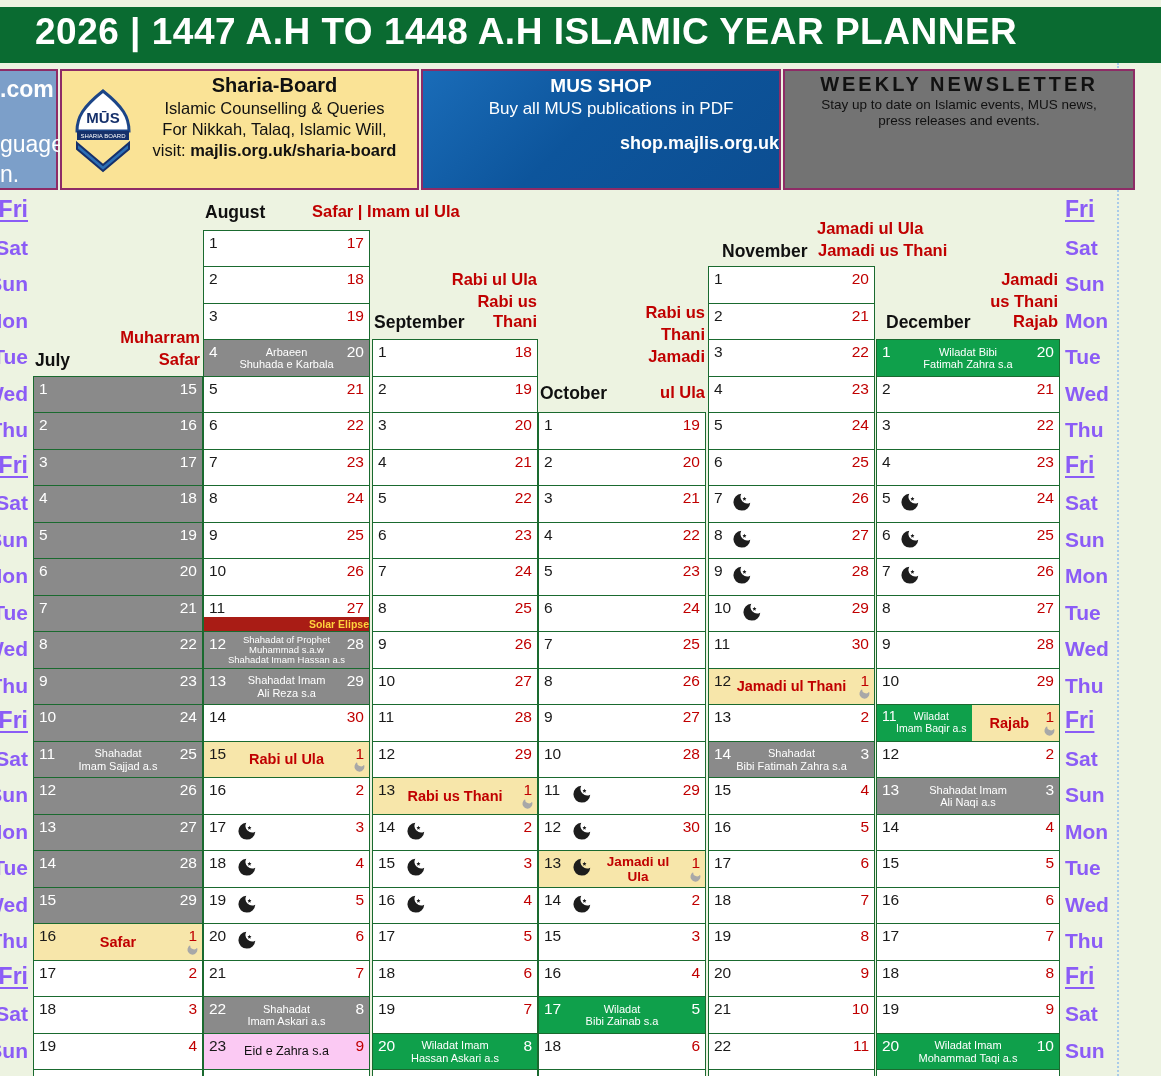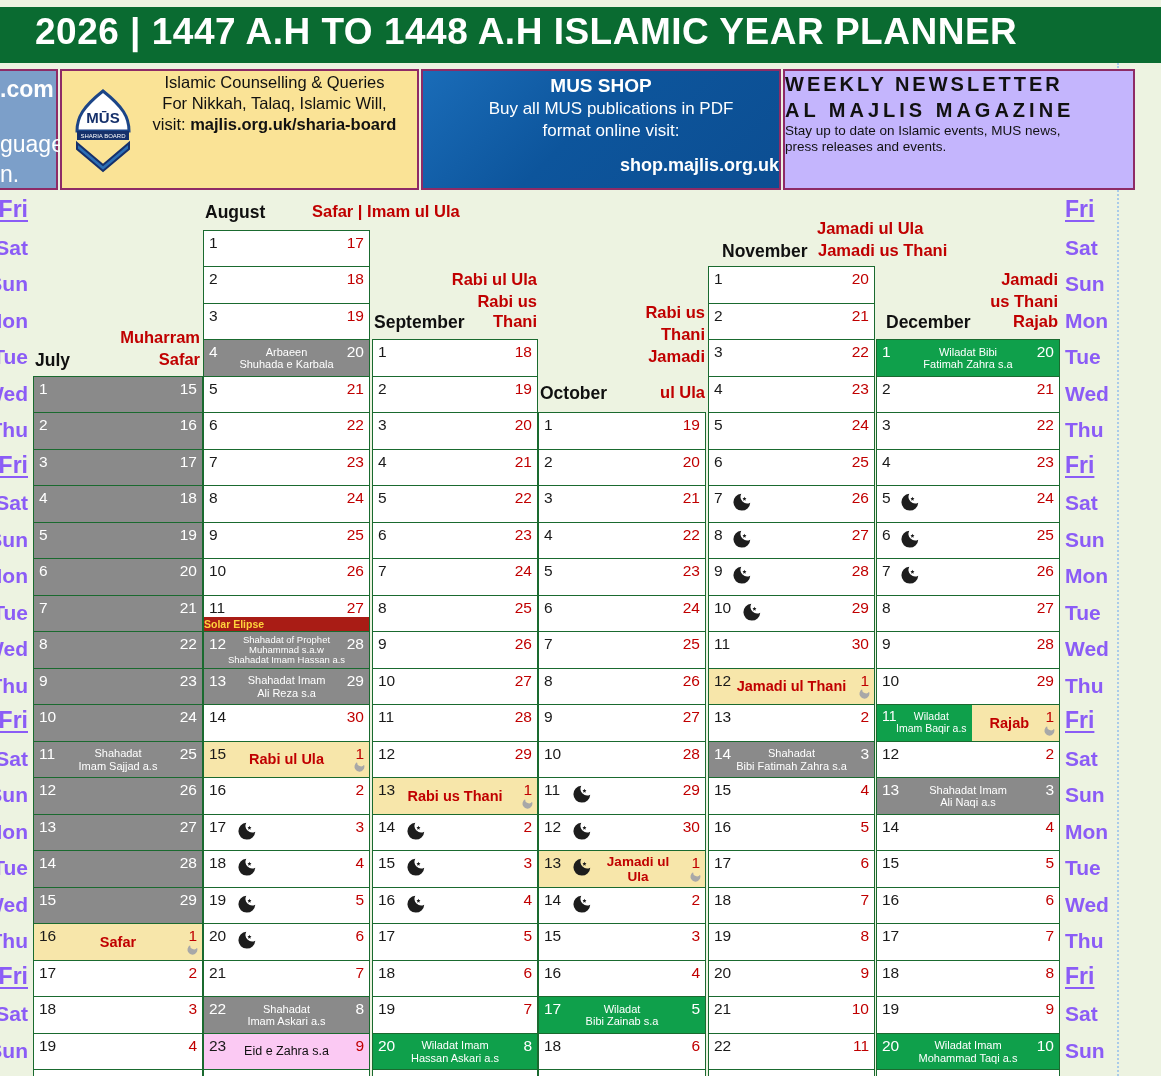--- a/index.html
+++ b/index.html
@@ -21,21 +21,21 @@
   .box-sharia .tt{font-size:20px;font-weight:bold;margin-top:3px;}
   .box-sharia .ln{font-size:16.5px;margin-top:2px;}
   .box-sharia .ln b{font-weight:bold;}
   .logo{position:absolute;left:3px;top:16px;width:76px;height:86px;}
   .box-sharia .body{margin-left:70px;}
   .box-shop{left:421px;width:360px;background:linear-gradient(135deg,#1a6cb8 0%,#0d559c 45%,#0c4e92 100%);
     color:#fff;text-align:center;}
   .box-shop .tt{font-size:19px;font-weight:bold;margin-top:4px;}
   .box-shop .ln{font-size:17px;margin-top:2px;padding-left:20px;}
   .box-shop .url{font-size:18px;font-weight:bold;margin-top:14px;text-align:right;}
-  .box-news{left:783px;width:352px;background:#c4b5fd;color:#111;}
+  .box-news{left:783px;width:352px;background:#737373;color:#111;text-align:center;}
   .box-news .tt{font-size:20px;font-weight:bold;letter-spacing:3px;margin-top:2px;}
   .box-news .ln{font-size:13.5px;margin-top:1px;}
   .box-news .tt2{font-size:20px;font-weight:bold;letter-spacing:4px;margin-top:3px;}
 
   .guide{position:absolute;left:1117px;top:63px;height:1013px;border-left:2px dotted #a9cbe9;}
 
   
   .dlab{position:absolute;font-weight:bold;color:#8b5cf6;font-size:21px;white-space:nowrap;}
   .dlab.fri{font-size:23px;text-decoration:underline;text-decoration-thickness:2px;text-underline-offset:3px;}
 
@@ -54,21 +54,21 @@
   .cell.yellow{background:#f7e6aa;}
   .cell.pink{background:#fbc9f3;}
   .ev{position:absolute;left:22px;right:22px;top:50%;transform:translateY(-50%);
     text-align:center;font-size:11px;line-height:1.12;color:#fff;}
   .cell.pink .ev{color:#111;font-size:12.5px;}
   .ev.small{font-size:9.5px;line-height:1.05;left:20px;right:20px;}
   .ylabel{position:absolute;left:26px;right:26px;top:50%;transform:translateY(-50%);
     text-align:center;font-size:14.5px;font-weight:bold;color:#c00000;}
   .ylabel.shift{left:56px;right:24px;font-size:13.5px;}
   .strip{position:absolute;left:0;right:0;bottom:0;height:14px;background:#a91c15;
-    color:#ffd23c;font-size:10.5px;font-weight:bold;text-align:left;line-height:14px;}
+    color:#ffd23c;font-size:10.5px;font-weight:bold;text-align:right;line-height:14px;}
   .moonic{position:absolute;top:5px;}
   .cresic{position:absolute;right:3px;bottom:0px;}
   .half{position:absolute;top:0;bottom:0;}
 </style>
 </head>
 <body>
 
 <div id="screen">
 
   <div class="banner">
@@ -85,36 +85,35 @@
 
   <div class="hbox box-sharia">
     <svg class="logo" viewBox="0 0 76 86">
       <path d="M38 4 C18 20 12 30 12 44 L64 44 C64 30 58 20 38 4 Z" fill="#fff" stroke="#1c4587" stroke-width="3"></path>
       <text x="38" y="36" text-anchor="middle" font-size="15" font-weight="bold" fill="#15306b" font-family="Liberation Sans,sans-serif">MŪS</text>
       <rect x="12" y="44" width="52" height="9" fill="#15306b"></rect>
       <text x="38" y="51" text-anchor="middle" font-size="6" fill="#fff" font-family="Liberation Sans,sans-serif">SHARIA BOARD</text>
       <path d="M12 56 L38 78 L64 56 L64 62 L38 84 L12 62 Z" fill="#2c6fb5" stroke="#15306b" stroke-width="2"></path>
     </svg>
     <div class="body">
+      <div class="tt">Sharia-Board</div>
       <div class="ln">Islamic Counselling &amp; Queries</div>
       <div class="ln">For Nikkah, Talaq, Islamic Will,</div>
       <div class="ln"><span>visit: </span><b>majlis.org.uk/sharia-board</b></div>
     </div>
   </div>
 
   <div class="hbox box-shop">
     <div class="tt">MUS SHOP</div>
     <div class="ln">Buy all MUS publications in PDF</div>
-    <div class="ln">format online visit:</div>
     <div class="url">shop.majlis.org.uk</div>
   </div>
 
   <div class="hbox box-news">
     <div class="tt">WEEKLY NEWSLETTER</div>
-    <div class="tt2">AL MAJLIS MAGAZINE</div>
     <div class="ln">Stay up to date on Islamic events, MUS news,</div>
     <div class="ln">press releases and events.</div>
   </div>
 
   <div id="calendar">
       <div class="dlab fri" style="right: 1133px; top: 196px;">Fri</div>
       <div class="dlab fri" style="left: 1065px; top: 196px;">Fri</div>
       <div class="dlab" style="right: 1133px; top: 235.5px;">Sat</div>
       <div class="dlab" style="left: 1065px; top: 235.5px;">Sat</div>
       <div class="dlab" style="right: 1133px; top: 272px;">Sun</div>

